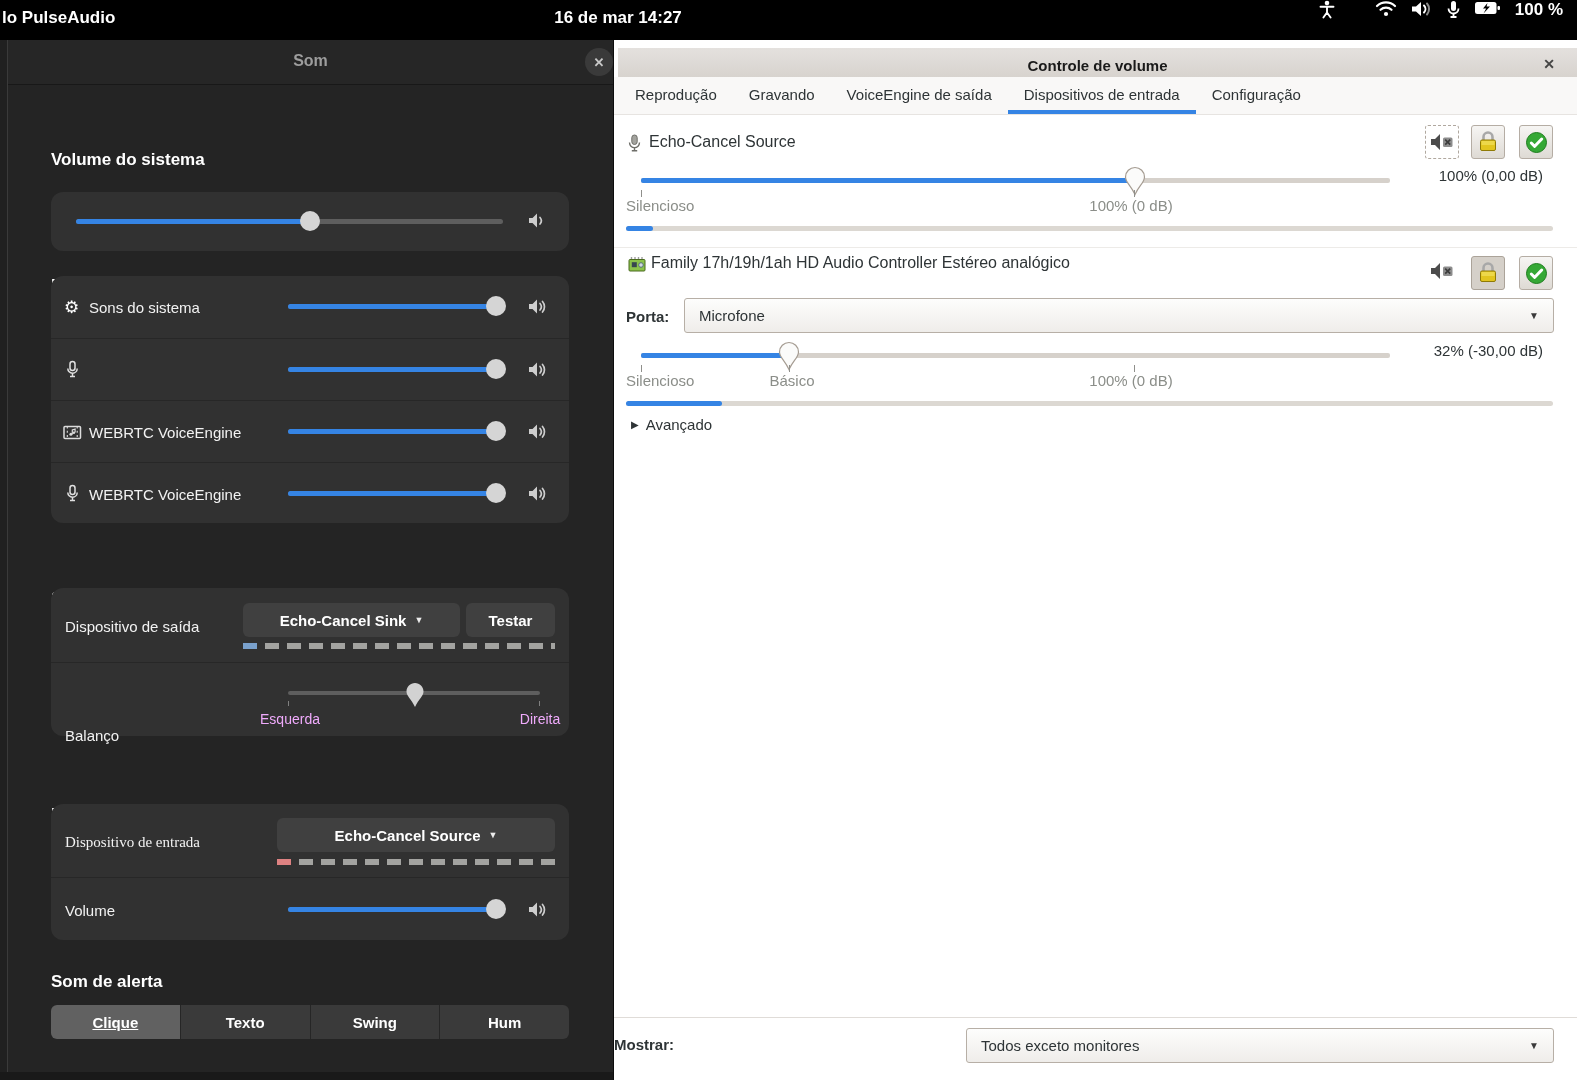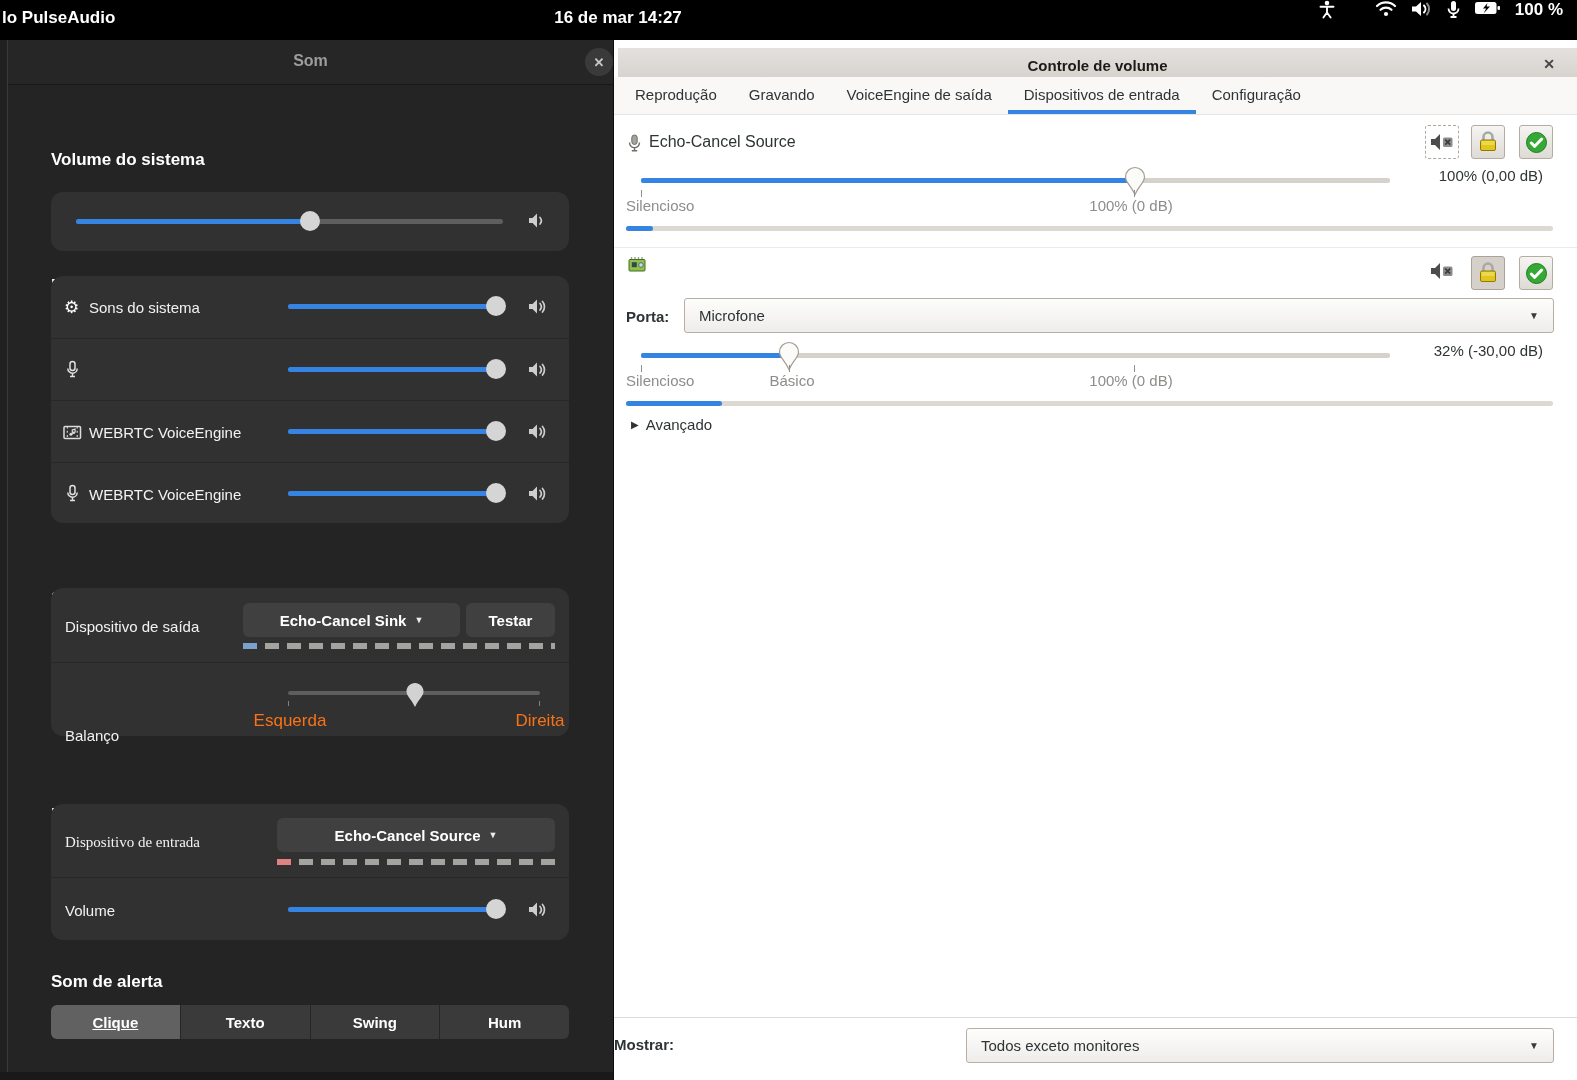--- a/index.html
+++ b/index.html
@@ -26,21 +26,21 @@
   .lbl{font-size:15px;color:#f2f2f2;}
   .track-d{position:absolute;height:5px;border-radius:3px;background:#5e5e5e;}
   .fill-d{position:absolute;left:0;top:0;height:5px;border-radius:3px;background:#3584e4;}
   .knob-d{position:absolute;width:20px;height:20px;border-radius:50%;background:#d5d5d5;}
   .spk{color:#cdcdcd;}
   .btn-dark{position:absolute;height:34px;background:#404040;border-radius:6px;color:#fff;font-size:15px;font-weight:700;display:flex;align-items:center;justify-content:center;gap:8px;}
   .caret-w{font-size:9px;opacity:.9;}
   .dashes{position:absolute;height:6px;background:repeating-linear-gradient(to right,#a3a3a0 0 14px,transparent 14px 22px);}
   .dash1{position:absolute;width:14px;height:6px;left:0;top:0;}
   .gear{font-family:"DejaVu Sans",sans-serif;font-size:17px;color:#fff;line-height:18px;}
-  .greylab{font-size:17px;color:#f97316;}
+  .greylab{font-size:14px;color:#f0abfc;}
   .seg{position:absolute;left:51px;width:518px;height:34px;border-radius:6px;overflow:hidden;display:flex;}
   .seg>div{flex:1;background:#3a3a3a;color:#fff;font-size:15px;font-weight:700;display:flex;align-items:center;justify-content:center;border-left:1px solid #262626;}
   .seg>div:first-child{border-left:none;}
   .seg>div.sel{background:#616161;text-decoration:underline;}
 
   
   .win-right{position:absolute;left:613px;top:40px;width:964px;height:1040px;background:#fff;border-left:1px solid #0c0c0c;box-sizing:border-box;color:#2e3436;}
   .wr-titlebar{position:absolute;left:4px;top:0;right:0;height:37px;background:linear-gradient(#e4e1de,#d4cfca);border-bottom:1px solid #bcb6af;margin-top:8px;}
   .wr-title{position:absolute;left:0;right:0;top:9px;text-align:center;font-size:15px;font-weight:700;color:#1a1a1a;}
   .wr-close{position:absolute;right:22px;top:8px;font-size:14px;font-weight:700;color:#454545;}
@@ -350,20 +350,21 @@
   <div class="devsep" style="top:207px;"></div>
 
   <span class="abs" style="left:13px;top:216px;">
     <svg width="20" height="17" viewBox="0 0 20 17">
         <path d="M4.5 1v2.5M8 1v2.5M11.5 1v2.5M15 1v2.5" stroke="#9e9e9e" stroke-width="1.4"></path>
         <rect x="2" y="3.5" width="16" height="11.5" rx="1" fill="#8bc34a" stroke="#4b6b1f"></rect>
         <rect x="4.8" y="6.2" width="5" height="5" fill="#37474f"></rect>
         <circle cx="14" cy="9" r="2.3" fill="#cfd8dc" stroke="#546e7a"></circle>
       </svg>
   </span>
+  <span class="abs devname" style="left:37px;top:214px;">Family 17h/19h/1ah HD Audio Controller Estéreo analógico</span>
 
   <span class="abs" style="left:816px;top:222px;">
     <svg width="24" height="18" viewBox="0 0 24 18">
         <path d="M1 6h4l5-5v16l-5-5H1z" fill="#4c4c4c"></path>
         <rect x="13" y="4.5" width="9.5" height="9.5" rx="1.5" fill="#8d8d8d"></rect>
         <path d="M15.2 6.7l5 5M20.2 6.7l-5 5" stroke="#3c3c3c" stroke-width="1.7"></path>
       </svg>
   </span>
   <div class="sqbtn pressed" style="left:857px;top:216px;">
     <svg width="22" height="24" viewBox="0 0 22 24">

